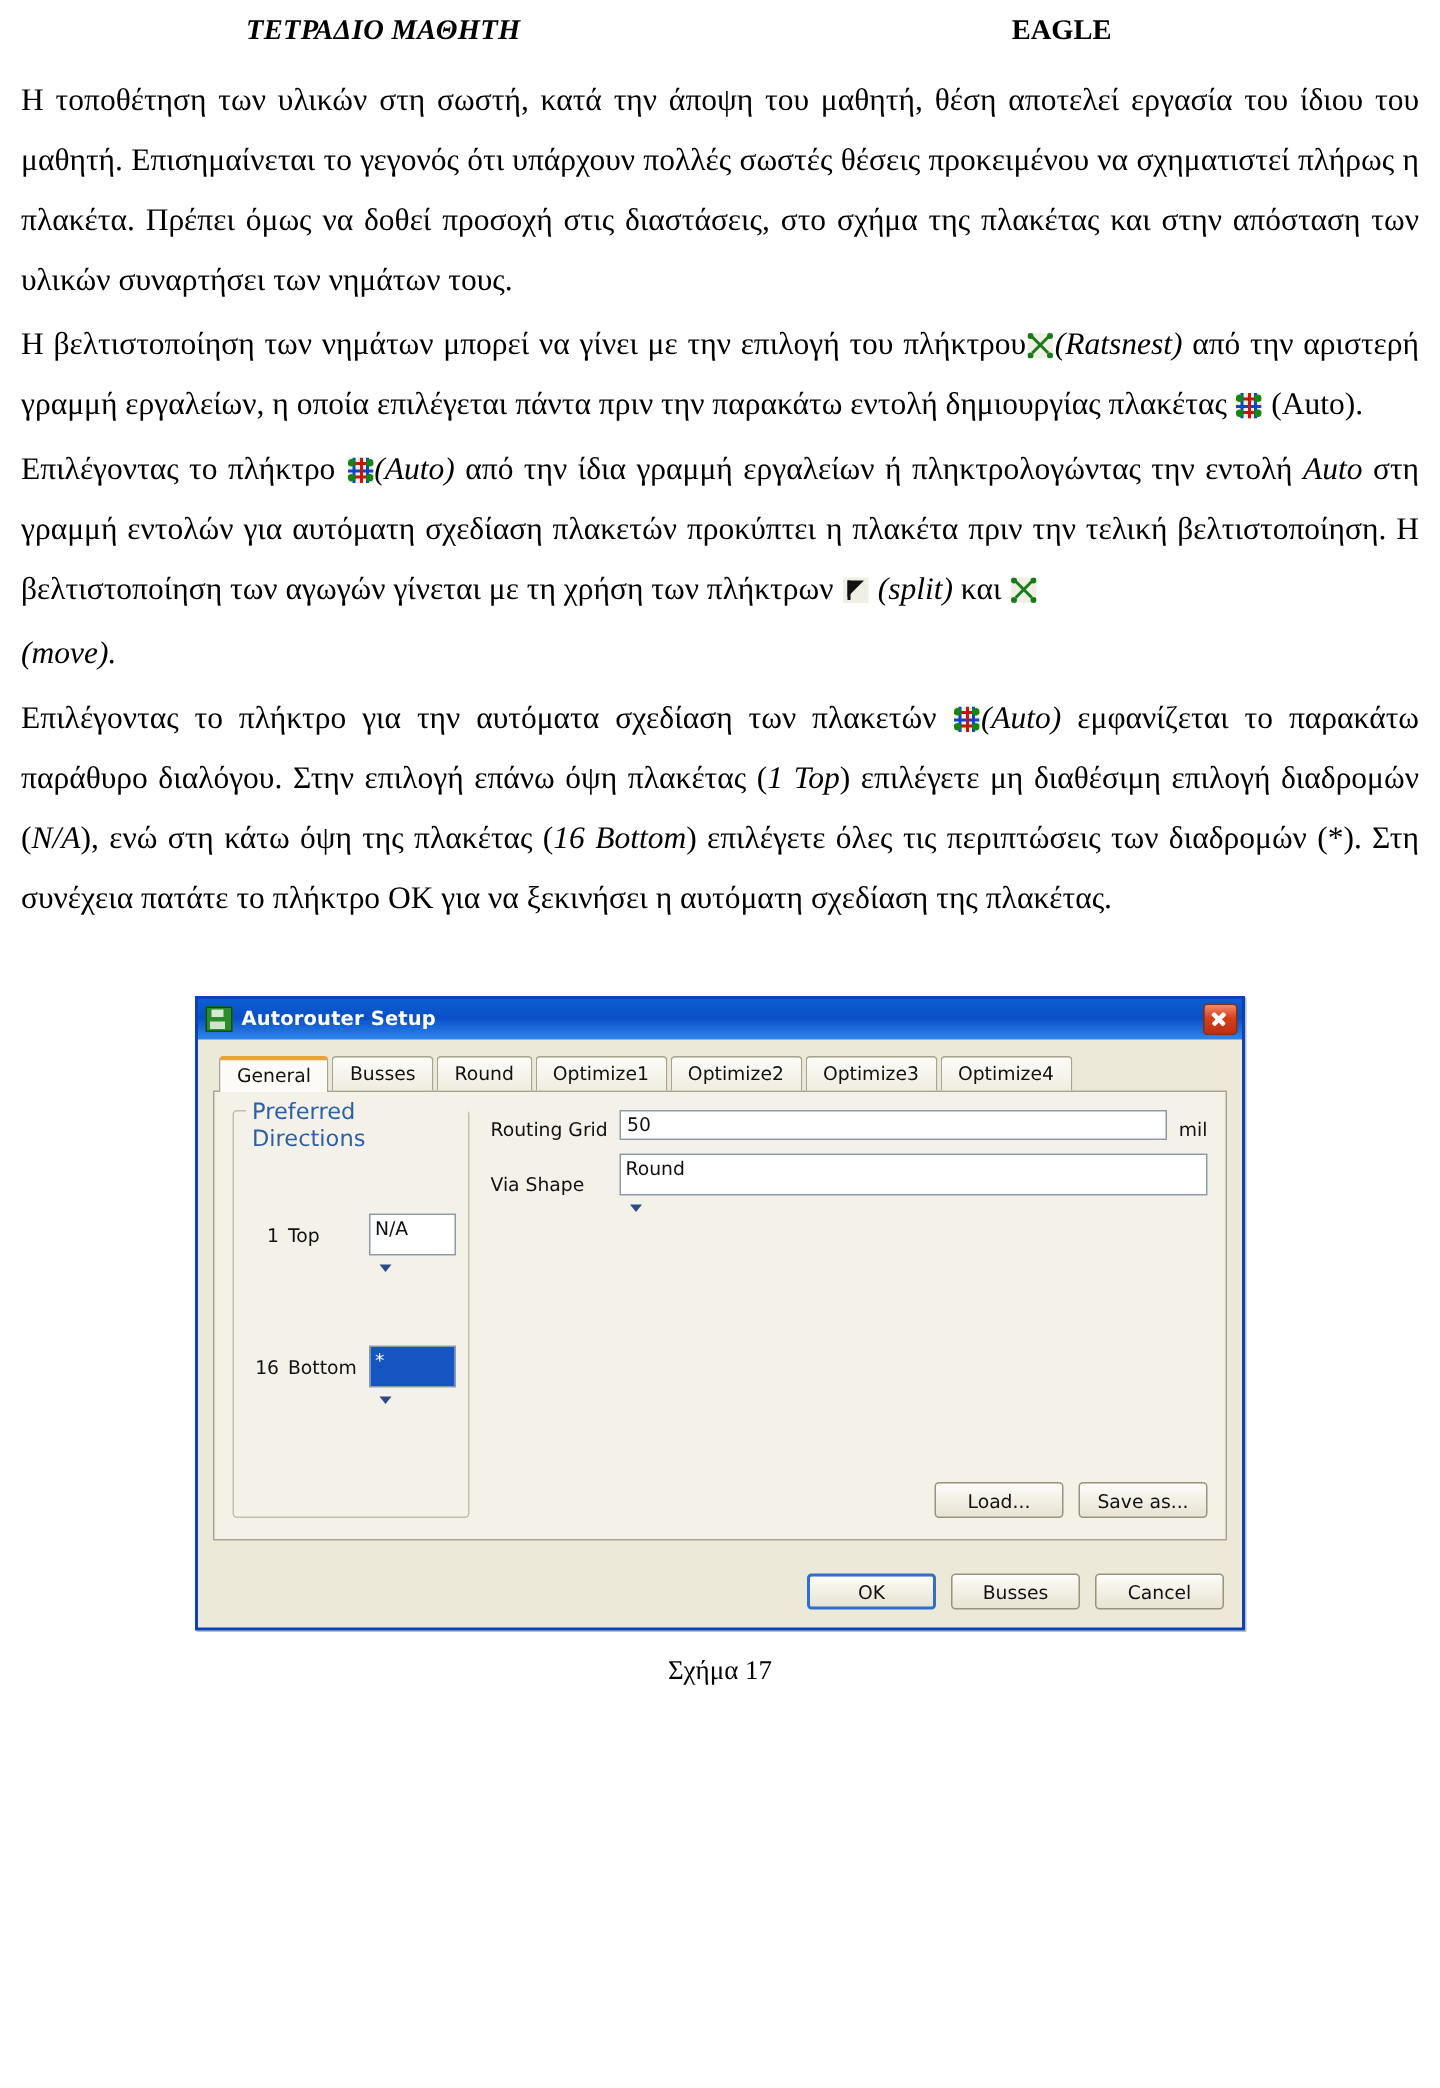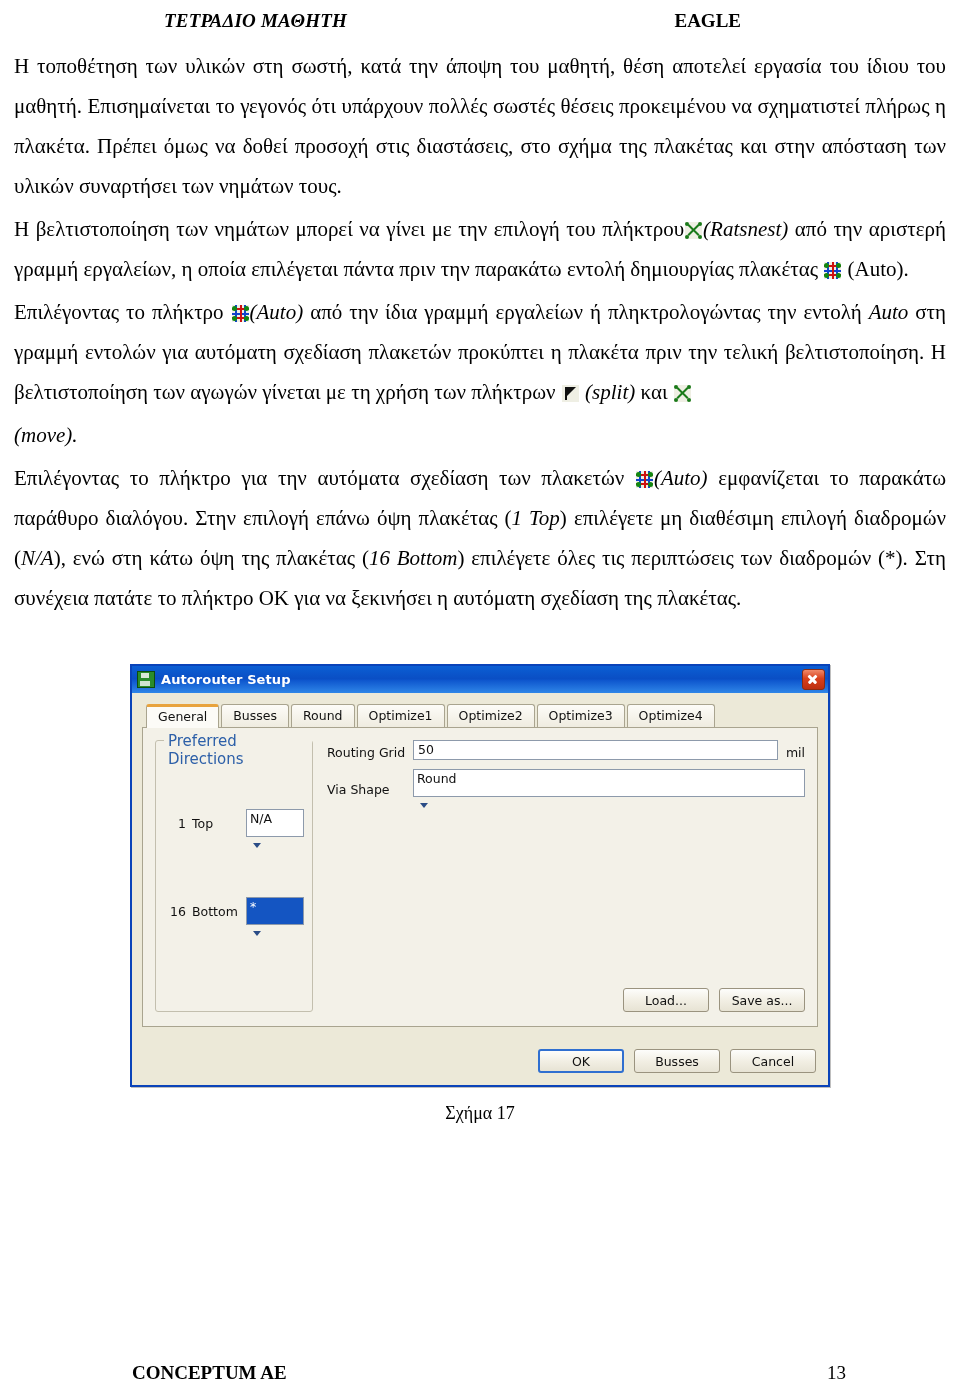--- a/index.html
+++ b/index.html
@@ -526,18 +526,14 @@
         <button class="btn default">OK</button>
         <button class="btn">Busses</button>
         <button class="btn">Cancel</button>
       </div>
 
     </div>
 
     <div class="figure-caption">Σχήμα 17</div>
   </div>
 
-  <div class="page-footer">
-    <span class="ft-left">CONCEPTUM AE</span>
-    <span class="ft-right">13</span>
-  </div>
 
 </div>
 
 </body></html>

